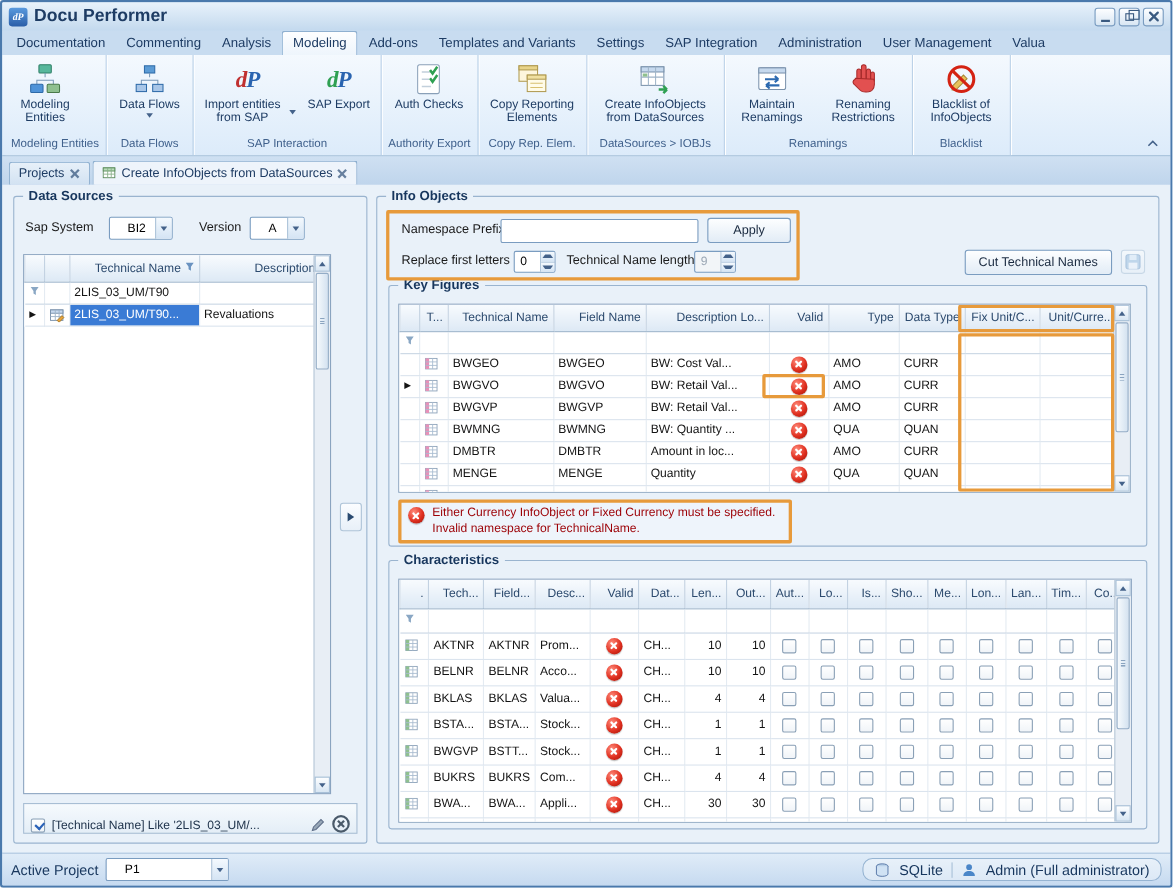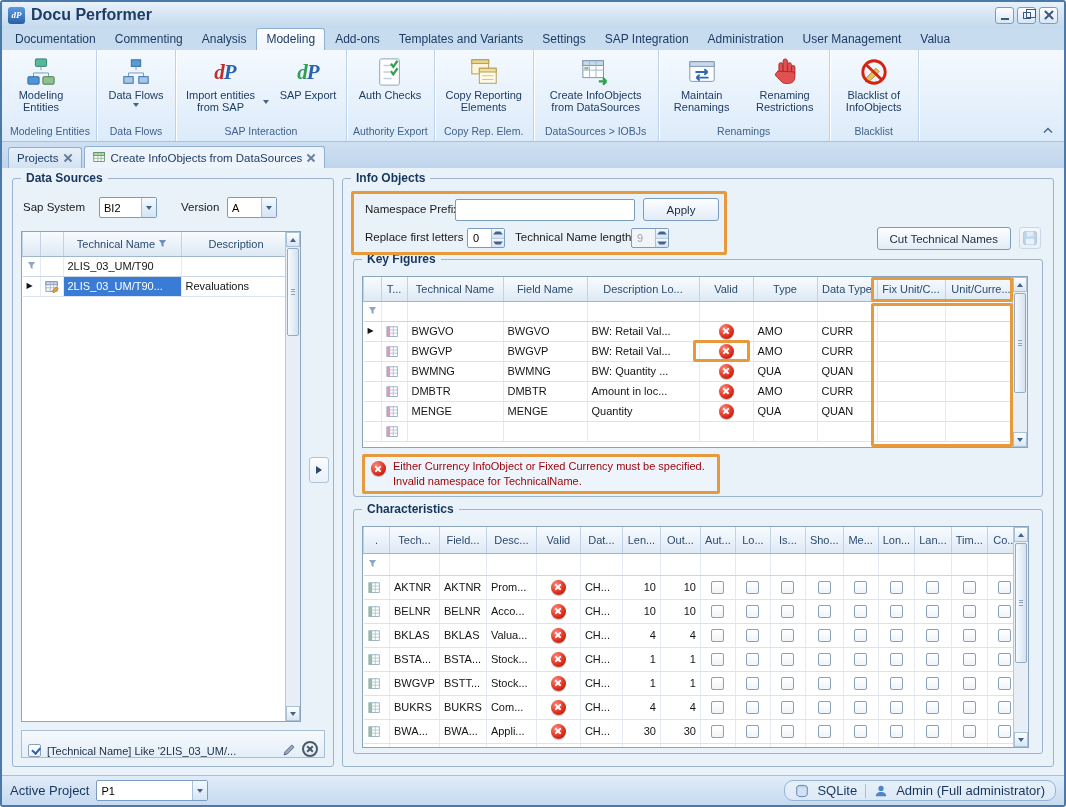--- a/index.html
+++ b/index.html
@@ -44,42 +44,42 @@
   .tab-close::before,.tab-close::after{content:"";position:absolute;left:-1px;top:3.5px;width:10px;height:1.6px;background:#3a5a80}
   .tab-close::before{transform:rotate(45deg)}.tab-close::after{transform:rotate(-45deg)}
 
   
   .main{position:relative;flex:1;background:#e9f1f9}
   .gbox{position:absolute;border:1px solid #9ab4cf;border-radius:3px}
   .gbox>.legend{position:absolute;top:-8px;left:8px;background:#e9f1f9;padding:0 5px;font-weight:bold;font-size:12px;color:#17365d;white-space:nowrap}
 
   label,.lbl{font-size:11.5px;color:#1a1a1a}
   .combo{height:21px;background:#fff;border:1px solid #7a9cc0;border-radius:2px;display:flex;align-items:center}
-  .combo-val{flex:1;font-size:11px;padding:0 4px;overflow:hidden;white-space:nowrap}
+  .combo-val{flex:1;font-size:11px;padding:0 16px;overflow:hidden;white-space:nowrap}
   .combo-btn{width:15px;align-self:stretch;background:linear-gradient(#f4f9fe,#d4e4f4);border-left:1px solid #a8c0d8;display:flex;align-items:center;justify-content:center}
   .tri-down{width:0;height:0;border-left:3.5px solid transparent;border-right:3.5px solid transparent;border-top:4px solid #44628a}
   .tri-up{width:0;height:0;border-left:3.5px solid transparent;border-right:3.5px solid transparent;border-bottom:4px solid #44628a}
   .tri-right{width:0;height:0;border-top:4.5px solid transparent;border-bottom:4.5px solid transparent;border-left:6px solid #2a4a70}
 
   .btn{height:23px;padding:0 12px;font-size:11.5px;color:#1a2a40;border:1px solid #7a9cc0;border-radius:3px;background:linear-gradient(#fdfeff,#e2ecf6);display:inline-flex;align-items:center;justify-content:center;cursor:default}
   .icon-btn{width:22px;height:22px;border:1px solid #aec4d8;border-radius:3px;background:linear-gradient(#fbfdff,#e8f0f8);display:flex;align-items:center;justify-content:center}
   .icon-btn.disabled{opacity:.55}
 
   .spinner{width:38px;height:20px;background:#fff;border:1px solid #7a9cc0;border-radius:2px;display:flex}
   .spin-val{flex:1;font-size:11px;display:flex;align-items:center;padding-left:5px}
   .spinner.disabled{background:#f2f5f8}
   .spinner.disabled .spin-val{color:#9aa6b4}
   .spin-btns{width:13px;border-left:1px solid #a8c0d8;display:flex;flex-direction:column}
   .spin-btns span{flex:1;display:flex;align-items:center;justify-content:center;background:linear-gradient(#f4f9fe,#d4e4f4)}
   .spin-btns .t{border-bottom:1px solid #b8cce0}
   .tri-up.tiny,.tri-down.tiny{transform:scale(.8)}
 
   
   table.grid{border-collapse:collapse;table-layout:fixed;background:#fff;font-size:11px;width:auto}
-  .grid th{background:linear-gradient(#f8fbfe,#dde9f5);border:1px solid #c3d2e2;border-top:none;border-bottom:1px solid #9fb6cc;font-weight:normal;color:#2c4a6e;text-align:center;padding:0 4px;height:24px;overflow:hidden;white-space:nowrap}
+  .grid th{background:linear-gradient(#f8fbfe,#dde9f5);border:1px solid #c3d2e2;border-top:none;border-bottom:1px solid #9fb6cc;font-weight:normal;color:#2c4a6e;text-align:right;padding:0 4px;height:24px;overflow:hidden;white-space:nowrap}
   .grid td{border-right:1px solid #e4ebf2;border-bottom:1px solid #dbe4ee;padding:0 4px;height:20px;overflow:hidden;white-space:nowrap;color:#141414;vertical-align:middle}
   .grid tr.filter td{height:20px;background:#fff;border-bottom:1px solid #c9d6e4}
   .gridwrap{position:relative;background:#fff;border:1px solid #8aa4c0;overflow:hidden}
   .num{text-align:right}
   .c-center{text-align:center}
   .cgrid th{height:26px}
   .cgrid td{height:24px}
   .cgrid tr.filter td{height:22px}
 
   .funnel{display:inline-block}
@@ -513,20 +513,36 @@
                   <td></td>
                   <td></td>
                   <td></td>
                   <td></td>
                   <td></td>
                   <td></td>
               </tr>
             </tbody>
             <tbody>
 
+                <tr>
+                  <td class="indicator"></td>
+                  <td><svg class="mini-ic" width="13" height="12" viewBox="0 0 16 15">
+                      <rect x="1" y="1" width="13" height="12" fill="#fff" stroke="#8aa0b8"></rect>
+                      <rect x="1" y="1" width="4" height="12" fill="#e890b8"></rect>
+                      <path d="M1 5h13M1 9h13M9 1v12" stroke="#a8bcd0"></path>
+                    </svg></td>
+                  <td>BWGEO</td>
+                  <td>BWGEO</td>
+                  <td>BW: Cost Val...</td>
+                  <td class="c-center"><span class="errico"></span></td>
+                  <td>AMO</td>
+                  <td>CURR</td>
+                  <td></td>
+                  <td></td>
+                </tr>
 
                 <tr>
                   <td class="indicator">▶</td>
                   <td><svg class="mini-ic" width="13" height="12" viewBox="0 0 16 15">
                       <rect x="1" y="1" width="13" height="12" fill="#fff" stroke="#8aa0b8"></rect>
                       <rect x="1" y="1" width="4" height="12" fill="#e890b8"></rect>
                       <path d="M1 5h13M1 9h13M9 1v12" stroke="#a8bcd0"></path>
                     </svg></td>
                   <td>BWGVO</td>
                   <td>BWGVO</td>

